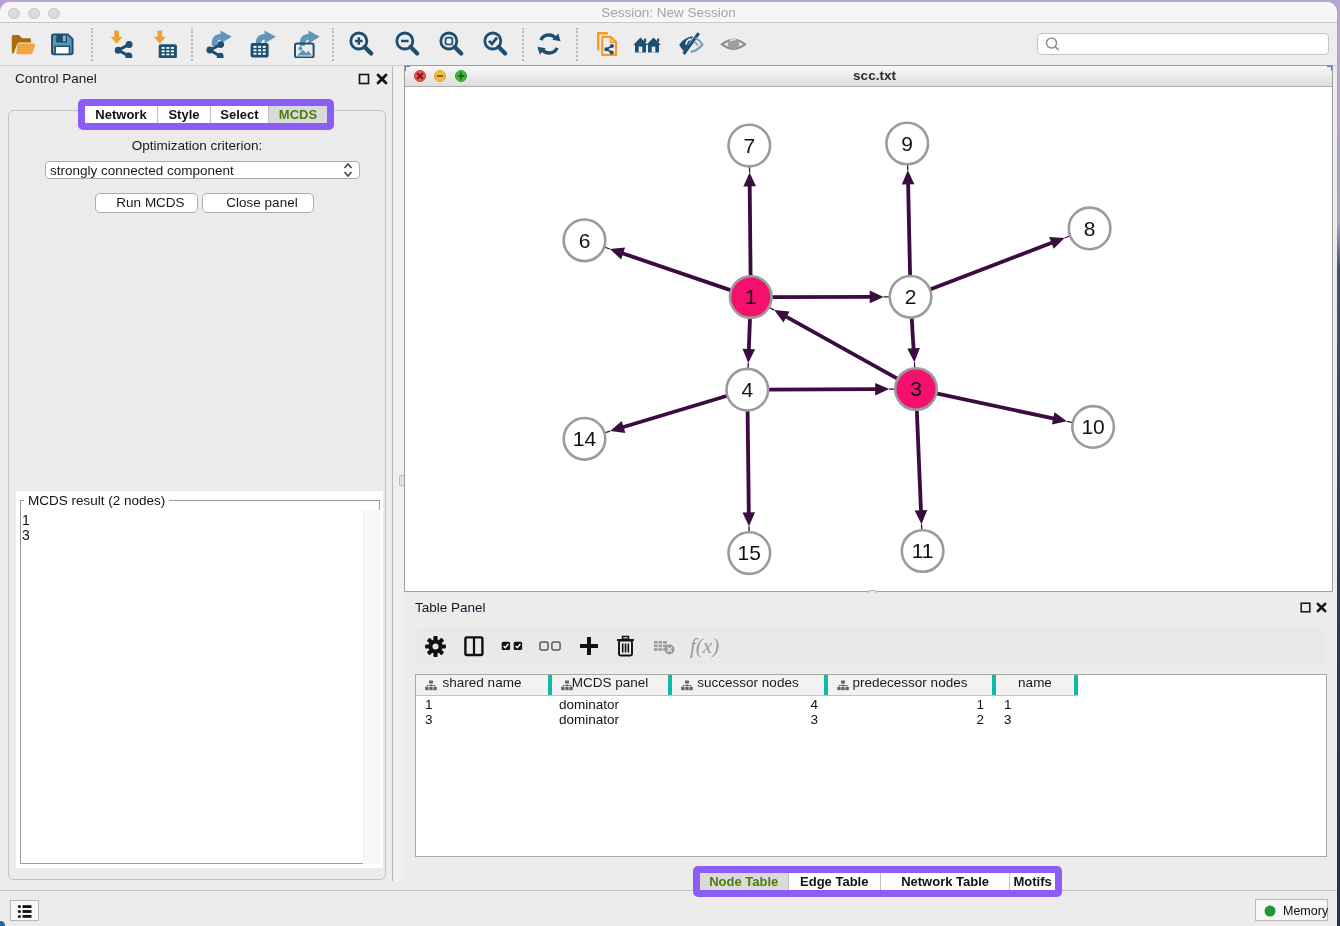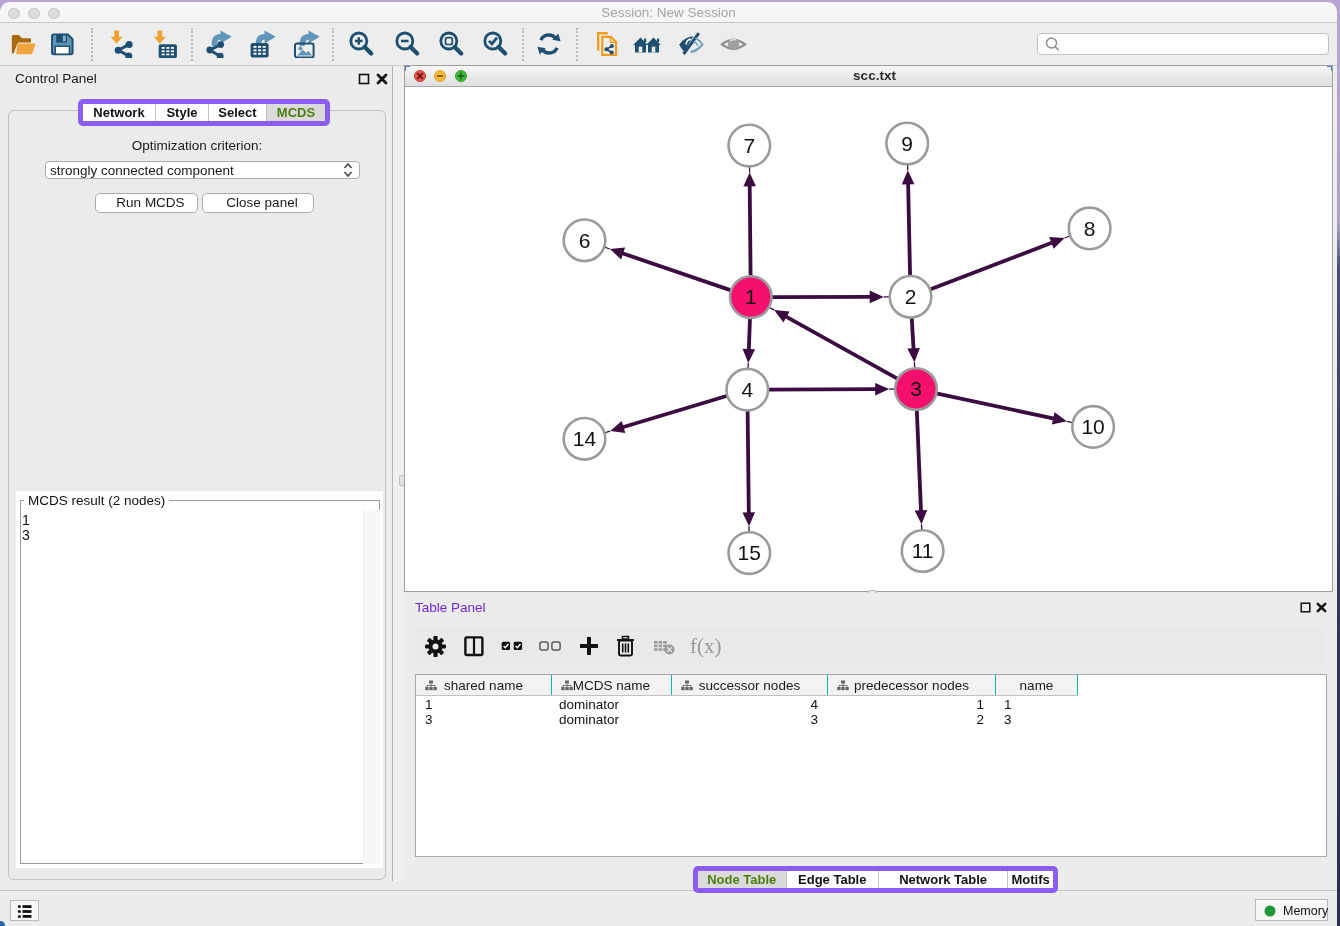--- a/index.html
+++ b/index.html
@@ -18,21 +18,21 @@
 #toolbar{position:absolute;left:0;top:21px;width:100%;height:42px;background:#ededed;
   border-bottom:1px solid #cdcdcd;}
 .sep{position:absolute;top:5px;height:33px;width:0;border-left:2px dotted #b9b9b9;}
 #searchbox{position:absolute;left:1037px;top:10px;width:290px;height:20px;background:#fff;
   border:1px solid #c3c3c3;border-radius:4px;}
 #main{position:absolute;left:0;top:64px;width:100%;height:824px;background:#ececec;}
 
 #cp{position:absolute;left:0;top:0;width:392px;height:815px;background:#ececec;
   border-right:1px solid #b7b7b7;}
 #cphead{position:absolute;left:15px;top:5px;font-size:13.5px;color:#1a1a1a;}
-.tabbar{position:absolute;height:17px;z-index:3;display:flex;border:5px solid #8b5cf6;border-radius:5px;
+.tabbar{position:absolute;height:17px;z-index:3;display:flex;border:7px solid #8b5cf6;border-radius:5px;
   background:#fff;overflow:hidden;font-size:13px;}
 .tabbar .tab{height:100%;display:flex;align-items:center;justify-content:center;
   border-right:1px solid #c0c0c0;color:#111;font-weight:600;}
 .tabbar .tab:last-child{border-right:none;}
 .tabbar .tab.dis{background:#dadada;color:#4d7c0f;}
 #cpbody{position:absolute;left:8px;top:44px;width:376px;height:768px;background:#ebebeb;
   border:1px solid #c2c2c2;border-radius:6px;}
 #optlabel{position:absolute;left:0;top:27px;width:100%;text-align:center;font-size:13.5px;color:#1a1a1a;}
 #combo{position:absolute;left:36px;top:50px;width:309px;height:16px;background:#fff;
   border:1px solid #ababab;border-radius:4px;font-size:13.5px;color:#1a1a1a;
@@ -54,28 +54,28 @@
   border:1px solid #9f9f9f;box-sizing:border-box;background:#fff;}
 #nettitle{position:absolute;left:0;top:0;width:100%;height:20px;
   background:linear-gradient(180deg,#f7f7f7,#dedede);border-bottom:1px solid #ababab;}
 #netname{position:absolute;width:100%;text-align:center;font-size:13.5px;color:#2b2b2b;line-height:20px;font-weight:600;padding-left:12px;box-sizing:border-box;}
 .mtl{position:absolute;top:4px;width:12px;height:12px;border-radius:50%;box-sizing:border-box;}
 #netcanvas{position:absolute;left:0;top:21px;width:927px;height:504px;background:#fff;}
 #hhandle{position:absolute;left:868px;top:524px;width:7px;height:4px;background:#e8e8e8;
   border:1px solid #b5b5b5;border-radius:2px;}
 
 #tp{position:absolute;left:404px;top:527px;width:933px;height:297px;background:#ececec;}
-#tphead{position:absolute;left:11px;top:7px;font-size:13.5px;color:#6d28d9;}
+#tphead{position:absolute;left:11px;top:7px;font-size:13.5px;color:#0f172a;}
 #tptools{position:absolute;left:11px;top:27px;width:910px;height:40px;}
 #tbl{position:absolute;left:11px;top:81px;width:910px;height:181px;background:#fff;
   border:1px solid #a8a8a8;}
 #tblhead{position:absolute;left:0;top:0;height:20px;width:662px;background:#f2f2f2;
   border-bottom:1px solid #c2c2c2;display:flex;font-size:13.5px;color:#1a1a1a;}
-.th{position:relative;height:20px;border-right:1px solid #14b8a6;display:flex;
-  align-items:center;justify-content:center;box-sizing:border-box;}
+.th{position:relative;height:20px;border-right:4px solid #14b8a6;display:flex;
+  justify-content:center;box-sizing:border-box;}
 .trow{position:absolute;left:0;height:15px;font-size:13.5px;color:#111;}
 .cell{position:absolute;top:0;line-height:15px;}
 
 #btabs{position:absolute;left:289px;top:273px;}
 
 #status{position:absolute;left:0;top:888px;width:100%;height:36px;background:#ececec;
   border-top:1px solid #c2c2c2;}
 #listbtn{position:absolute;left:10px;top:9px;width:27px;height:19px;background:#f7f7f7;
   border:1px solid #b9b9b9;}
 #membtn{position:absolute;right:9px;top:8px;width:73px;height:22px;background:#f7f7f7;
@@ -405,21 +405,21 @@
             <rect x="1.0" y="10.2" width="3.6" height="2.6" fill="#9a9a9a"></rect>
             <rect x="5.6" y="3.0" width="3.6" height="2.6" fill="#9a9a9a"></rect>
             <rect x="5.6" y="6.6" width="3.6" height="2.6" fill="#9a9a9a"></rect>
             <rect x="5.6" y="10.2" width="3.6" height="2.6" fill="#9a9a9a"></rect>
             <rect x="10.2" y="3.0" width="3.6" height="2.6" fill="#9a9a9a"></rect>
             <rect x="10.2" y="6.6" width="3.6" height="2.6" fill="#9a9a9a"></rect>
             <rect x="10.2" y="10.2" width="3.6" height="2.6" fill="#9a9a9a"></rect>
             <circle cx="16.5" cy="11.5" r="5" fill="#9a9a9a"></circle>
             <path d="M14.3,9.3 L18.7,13.7 M18.7,9.3 L14.3,13.7" stroke="#e9e9e9" stroke-width="1.4"></path>
           </svg>
-          <div class="abs" style="left:275px;top:14px;font-family:'Liberation Serif',serif;font-size:21px;color:#9a9a9a;">f(x)</div>
+          <div class="abs" style="left:275px;top:14px;font-family:'Liberation Serif',serif;font-style:italic;font-size:21px;color:#9a9a9a;">f(x)</div>
         </div>
       <div id="tbl">
         <div id="tblhead">
             <div class="th" style="width:136px">
               <svg width="12" height="11" viewBox="0 0 12 11" style="position:absolute;left:9px;top:5px">
                 <rect x="4" y="0.5" width="4" height="3" fill="#666"></rect>
                 <rect x="0.2" y="7" width="3.4" height="3.2" fill="#666"></rect>
                 <rect x="4.3" y="7" width="3.4" height="3.2" fill="#666"></rect>
                 <rect x="8.4" y="7" width="3.4" height="3.2" fill="#666"></rect>
                 <path d="M6,3.5 V5.5 M2,7 V5.5 H10 V7 M6,5.5 V7" stroke="#666" stroke-width="0.9" fill="none"></path>
@@ -427,21 +427,21 @@
               <span>shared name</span>
             </div>
             <div class="th" style="width:120px">
               <svg width="12" height="11" viewBox="0 0 12 11" style="position:absolute;left:9px;top:5px">
                 <rect x="4" y="0.5" width="4" height="3" fill="#666"></rect>
                 <rect x="0.2" y="7" width="3.4" height="3.2" fill="#666"></rect>
                 <rect x="4.3" y="7" width="3.4" height="3.2" fill="#666"></rect>
                 <rect x="8.4" y="7" width="3.4" height="3.2" fill="#666"></rect>
                 <path d="M6,3.5 V5.5 M2,7 V5.5 H10 V7 M6,5.5 V7" stroke="#666" stroke-width="0.9" fill="none"></path>
               </svg>
-              <span>MCDS name</span>
+              <span>MCDS panel</span>
             </div>
             <div class="th" style="width:156px">
               <svg width="12" height="11" viewBox="0 0 12 11" style="position:absolute;left:9px;top:5px">
                 <rect x="4" y="0.5" width="4" height="3" fill="#666"></rect>
                 <rect x="0.2" y="7" width="3.4" height="3.2" fill="#666"></rect>
                 <rect x="4.3" y="7" width="3.4" height="3.2" fill="#666"></rect>
                 <rect x="8.4" y="7" width="3.4" height="3.2" fill="#666"></rect>
                 <path d="M6,3.5 V5.5 M2,7 V5.5 H10 V7 M6,5.5 V7" stroke="#666" stroke-width="0.9" fill="none"></path>
               </svg>
               <span>successor nodes</span>

